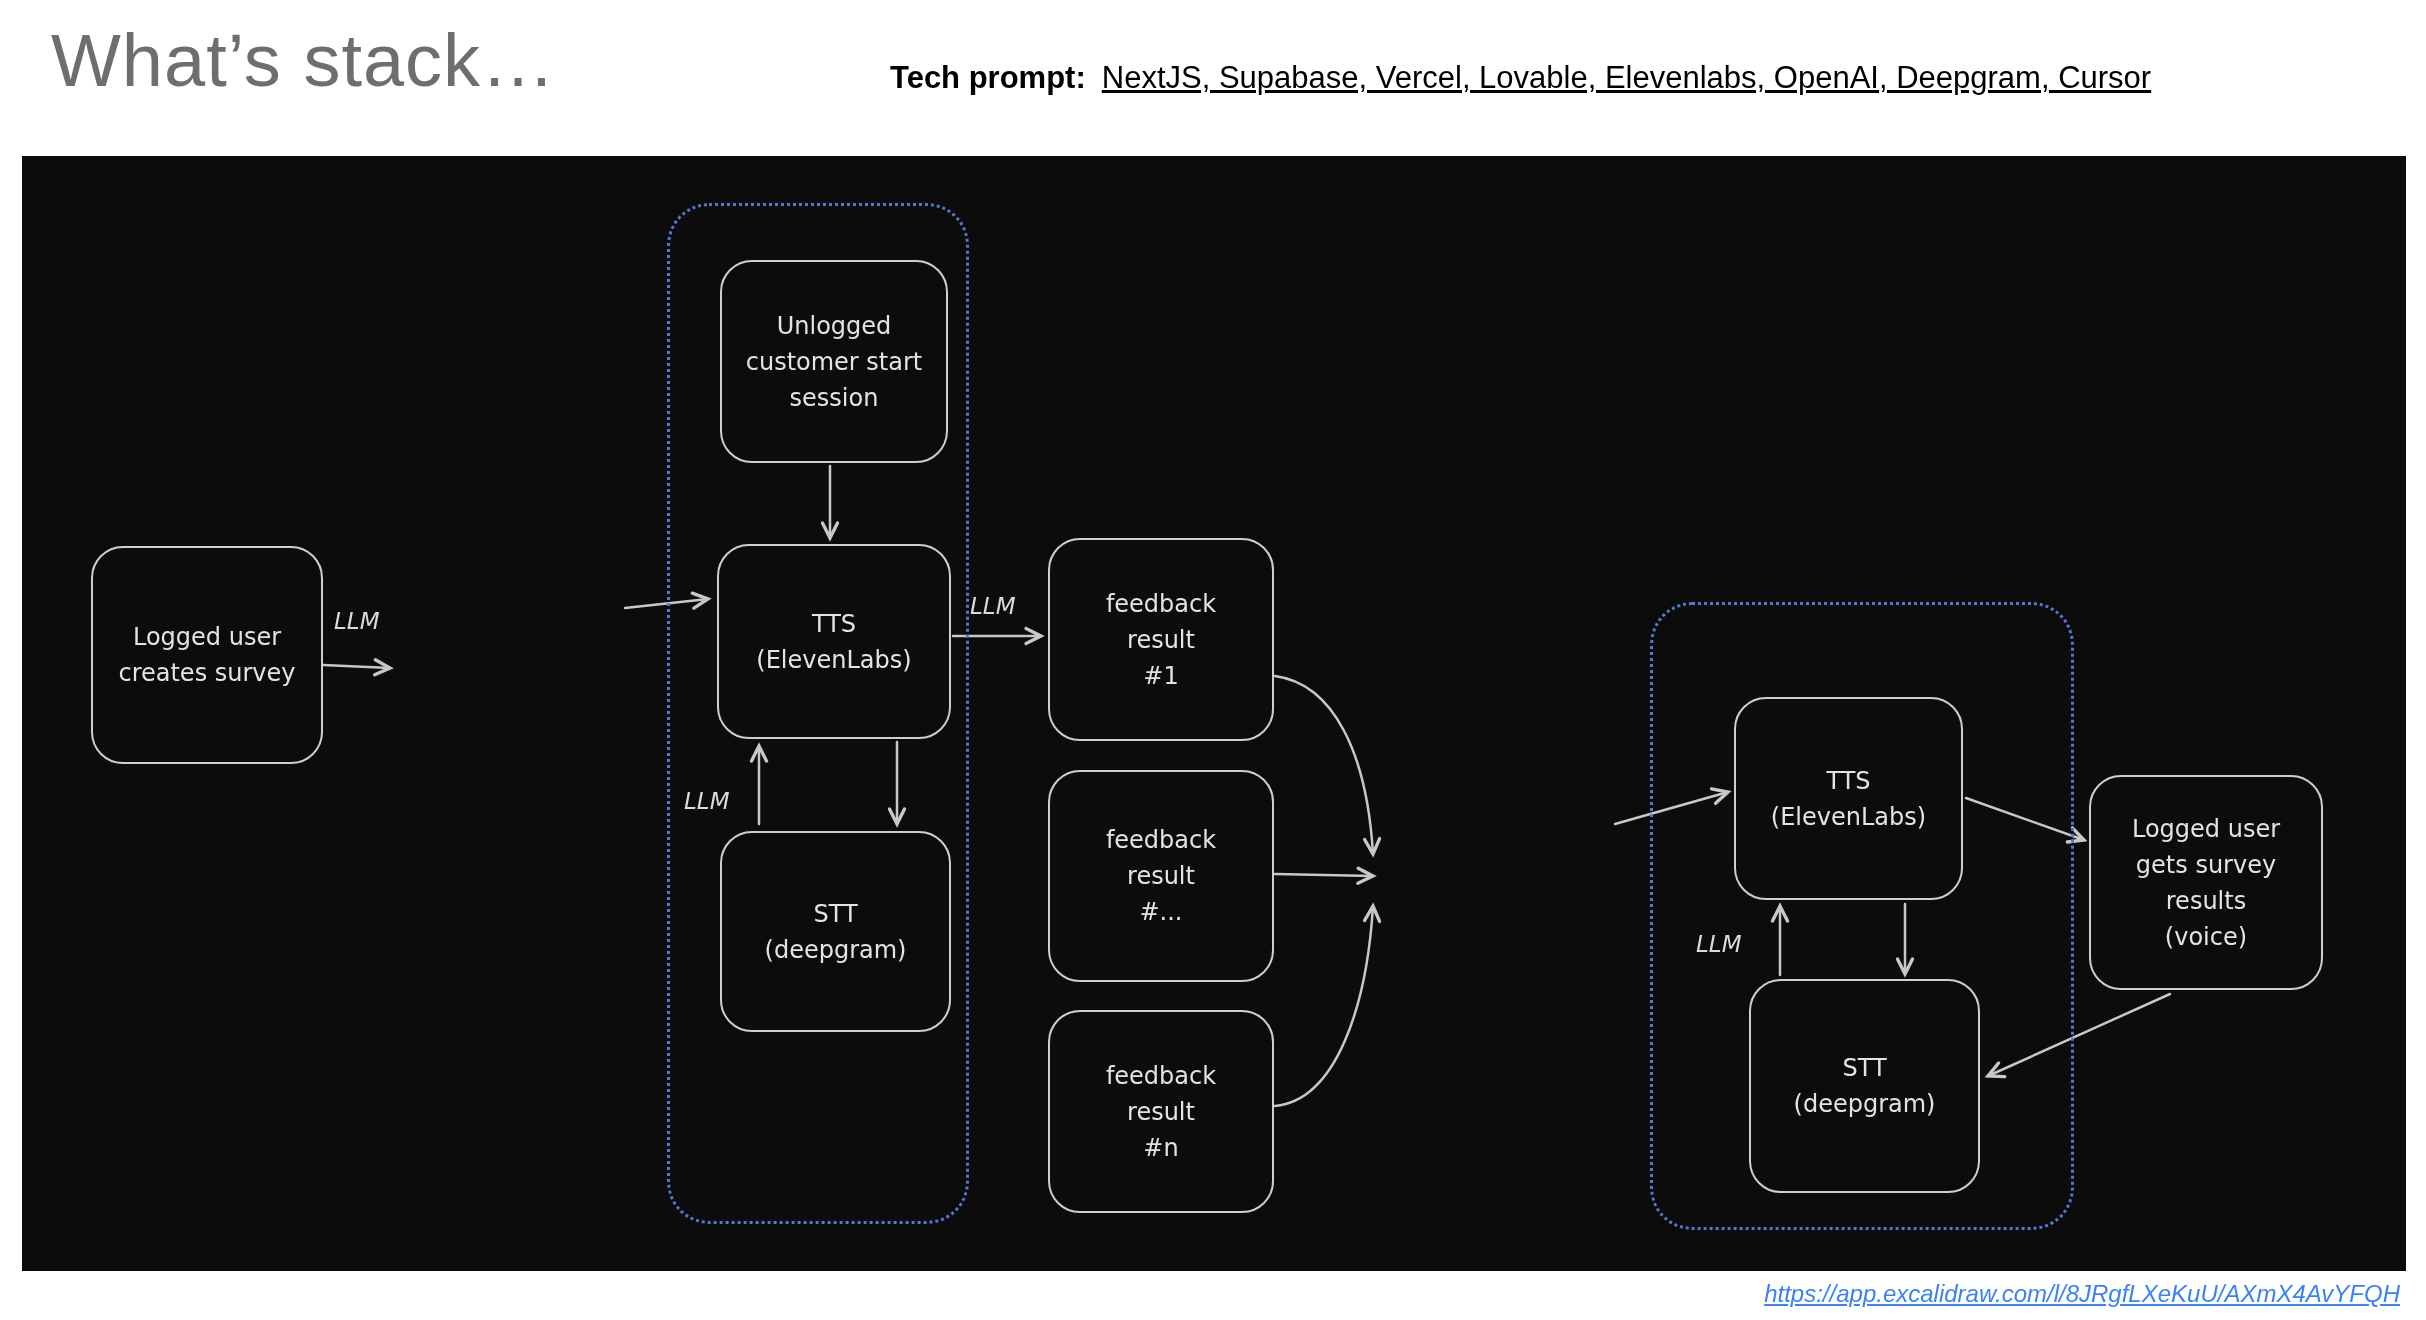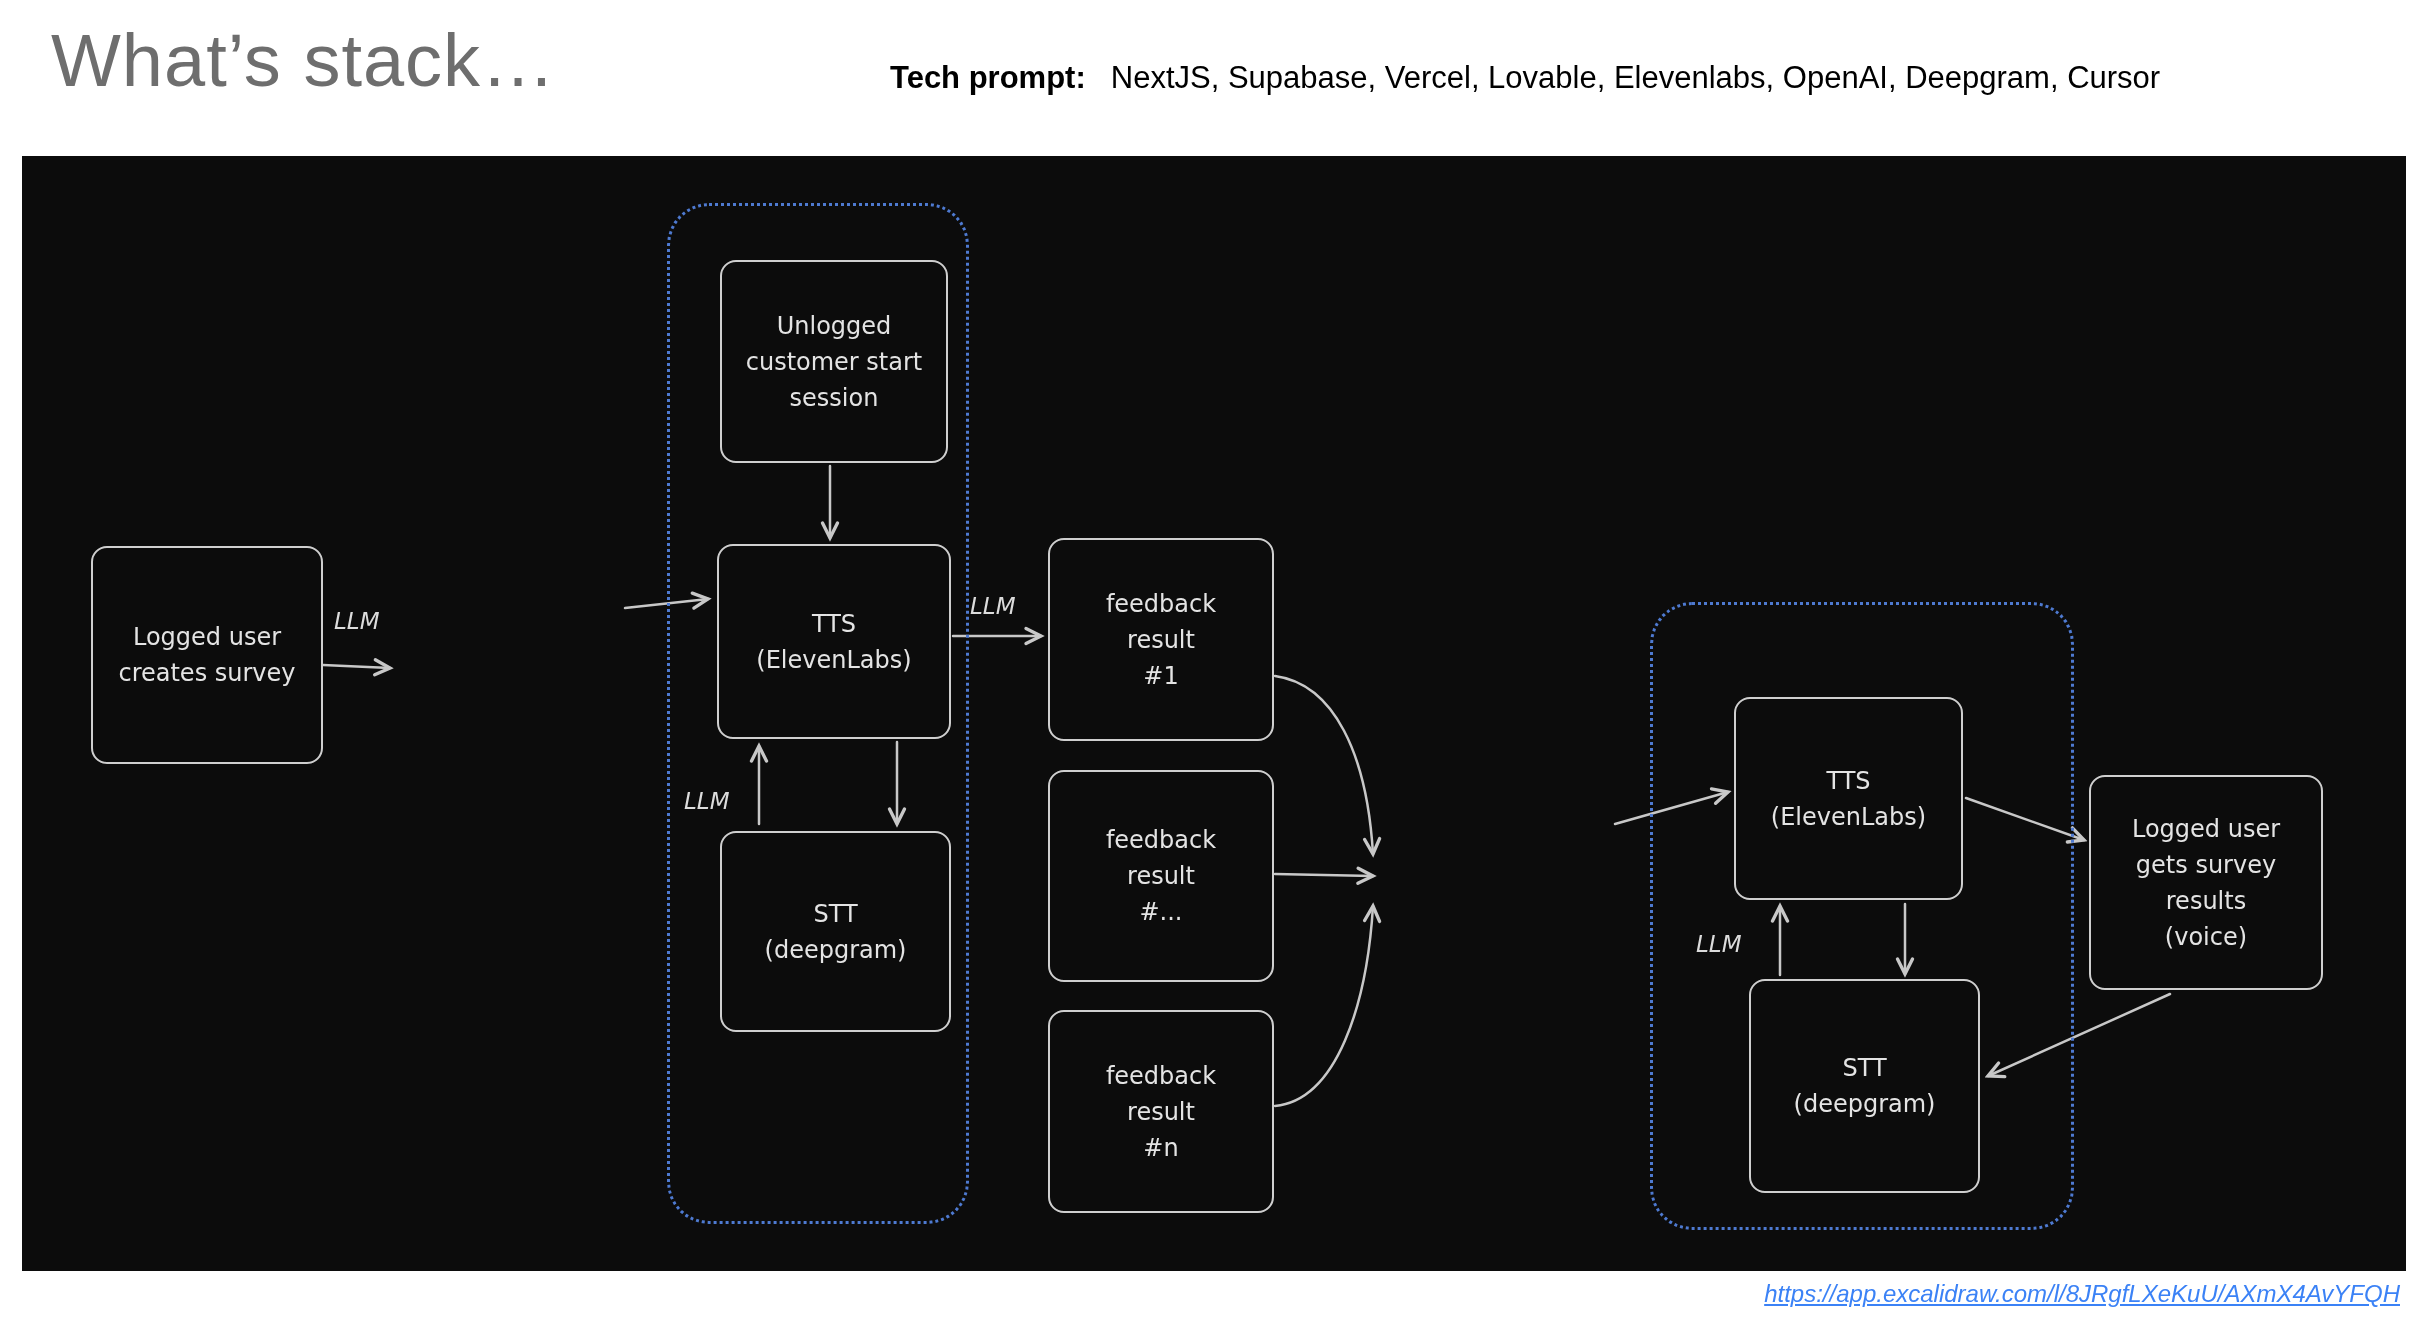--- a/index.html
+++ b/index.html
@@ -21,39 +21,39 @@
   }
   .techstack {
     position: absolute;
     left: 890px;
     top: 60px;
     font-size: 31px;
     color: #000000;
     white-space: nowrap;
   }
   .techstack .ts-label { font-weight: bold; }
-  .techstack .ts-value { margin-left: 25px; }
+  .techstack .ts-value { margin-left: 16px; text-decoration: underline; }
 
   .canvas {
     position: absolute;
     left: 22px;
     top: 156px;
     width: 2384px;
     height: 1115px;
     background: #0c0c0c;
   }
   .group {
     position: absolute;
     border: 3px dotted #4e7ad1;
     border-radius: 42px;
   }
   .node {
     position: absolute;
     border: 2.5px solid #cfcfcf;
-    border-radius: 16px;
+    border-radius: 32px;
     display: flex;
     align-items: center;
     justify-content: center;
     text-align: center;
     color: #e4e4e4;
     font-size: 24px;
     line-height: 1.5;
     white-space: pre-line;
     font-family: "DejaVu Sans", sans-serif;
     background: transparent;

